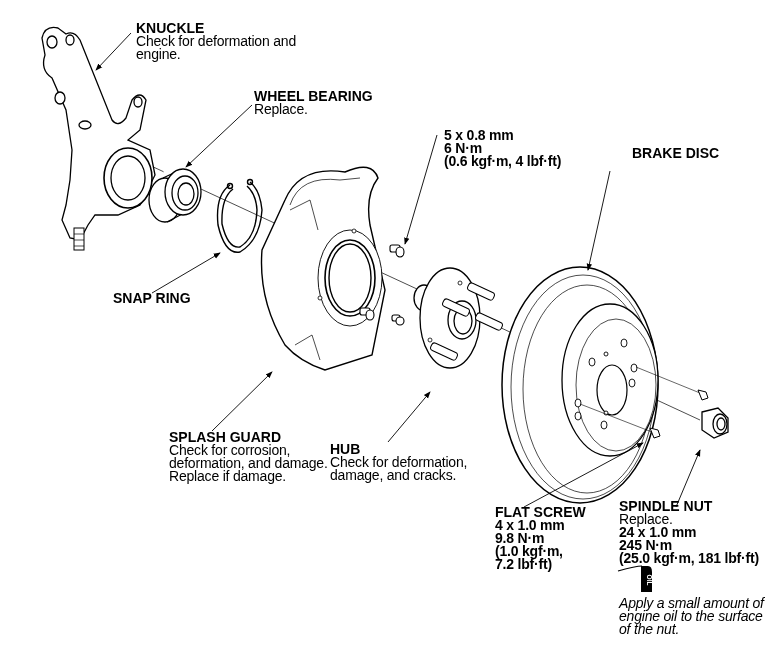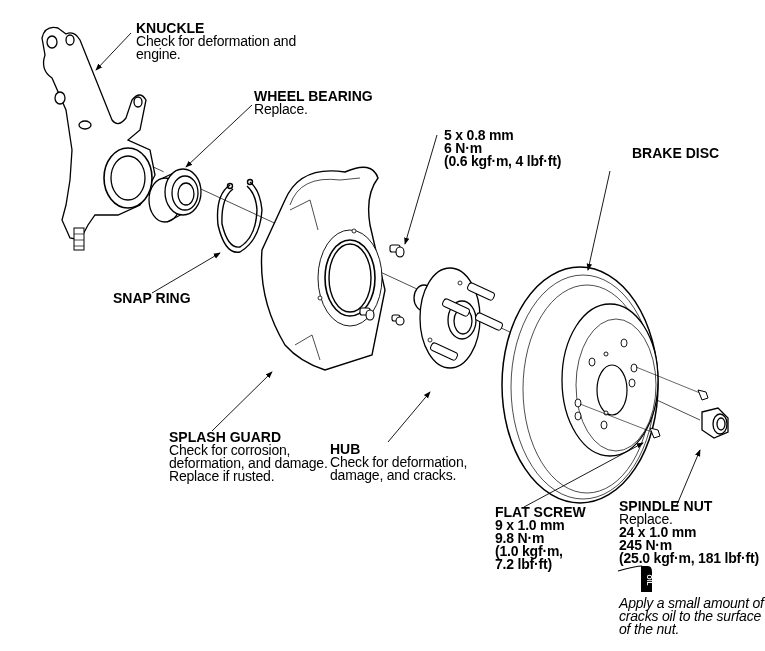--- a/index.html
+++ b/index.html
@@ -166,42 +166,42 @@
 </div>
 
 <div class="lbl" style="left:113px;top:292px;">
   <span class="t">SNAP RING</span>
 </div>
 
 <div class="lbl" style="left:169px;top:431px;">
   <span class="t">SPLASH GUARD</span>
   <span class="n">Check for corrosion,</span>
   <span class="n">deformation, and damage.</span>
-  <span class="n">Replace if rusted.</span>
+  <span class="n">Replace if damage.</span>
 </div>
 
 <div class="lbl" style="left:330px;top:443px;">
   <span class="t">HUB</span>
   <span class="n">Check for deformation,</span>
   <span class="n">damage, and cracks.</span>
 </div>
 
 <div class="lbl" style="left:495px;top:506px;">
   <span class="t">FLAT SCREW</span>
-  <span class="b">9 x 1.0 mm</span>
+  <span class="b">4 x 1.0 mm</span>
   <span class="b">9.8 N·m</span>
   <span class="b">(1.0 kgf·m,</span>
   <span class="b">7.2 lbf·ft)</span>
 </div>
 
 <div class="lbl" style="left:619px;top:500px;">
   <span class="t">SPINDLE NUT</span>
   <span class="n">Replace.</span>
   <span class="b">24 x 1.0 mm</span>
   <span class="b">245 N·m</span>
   <span class="b">(25.0 kgf·m, 181 lbf·ft)</span>
 </div>
 
 <div class="lbl" style="left:619px;top:597px;font-style:italic;">
   <span class="n">Apply a small amount of</span>
-  <span class="n">cracks oil to the surface</span>
+  <span class="n">engine oil to the surface</span>
   <span class="n">of the nut.</span>
 </div>
 
 </body></html>

